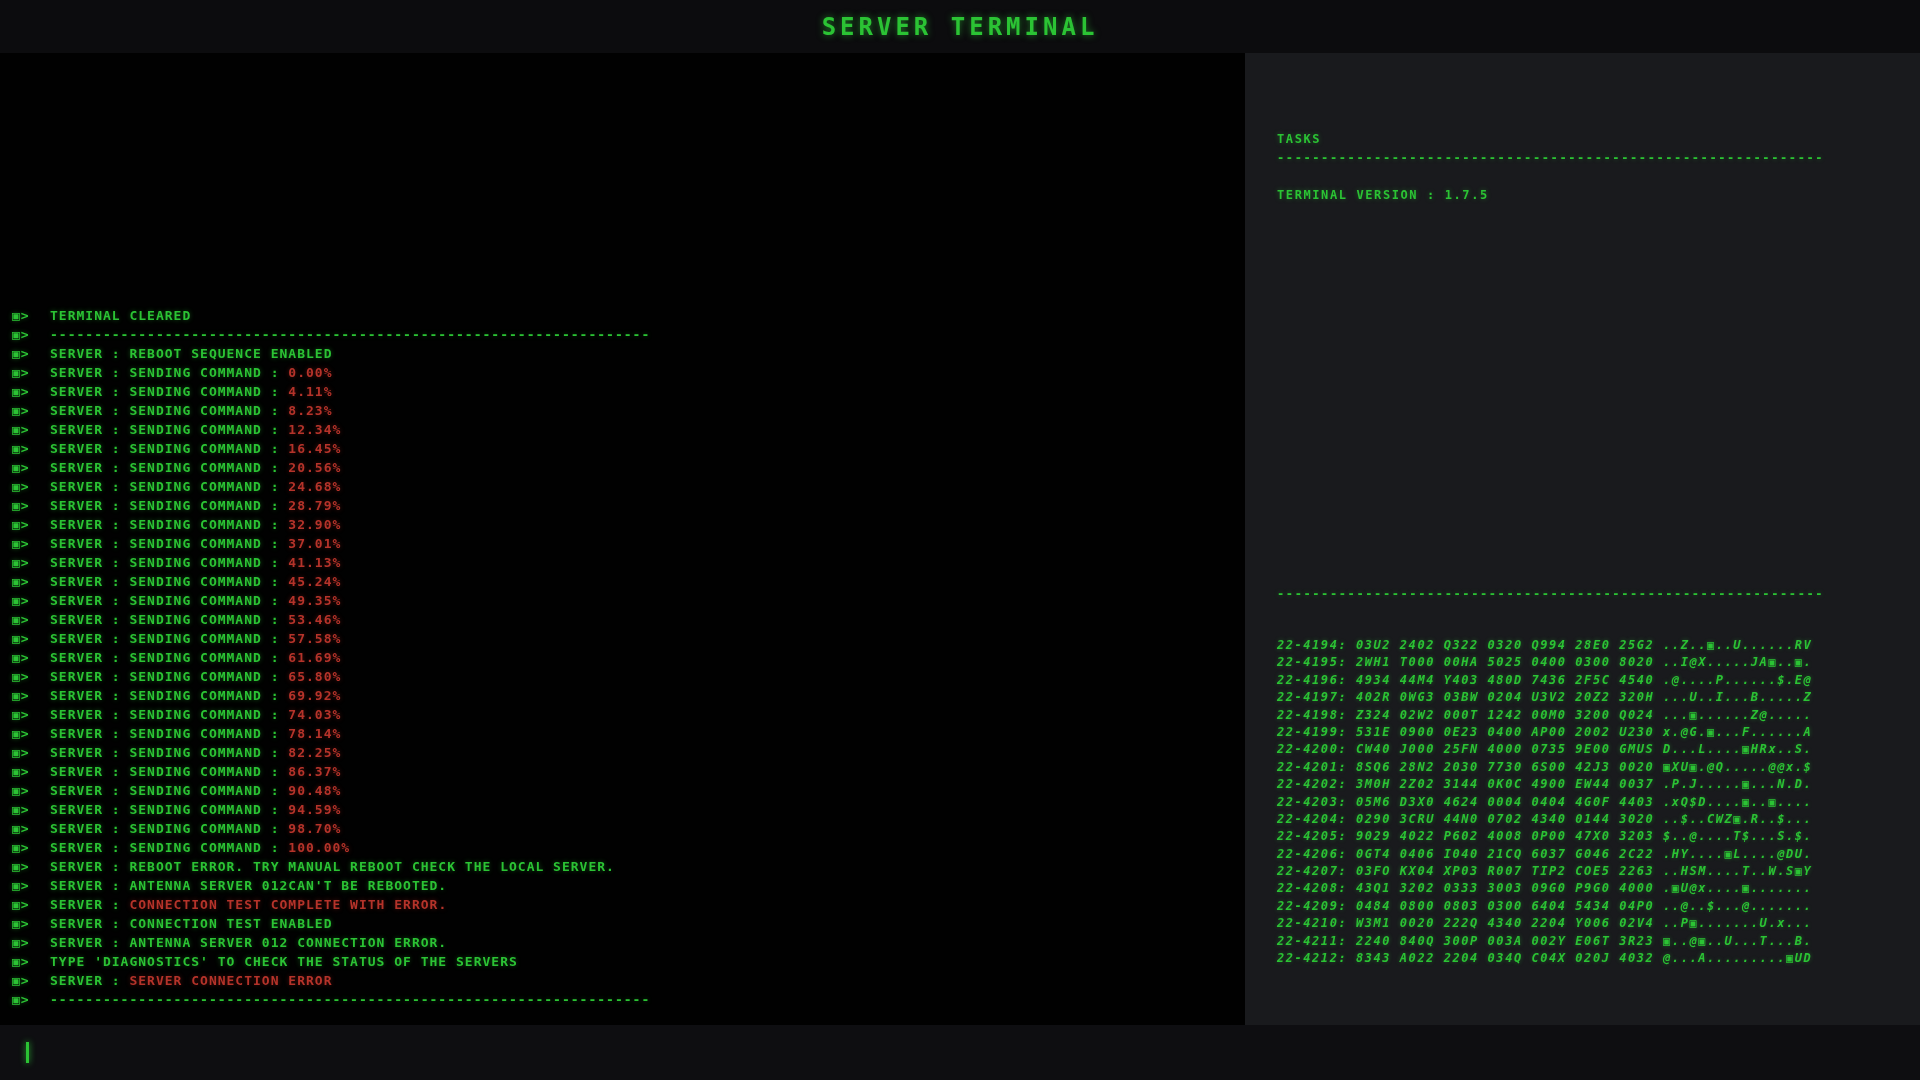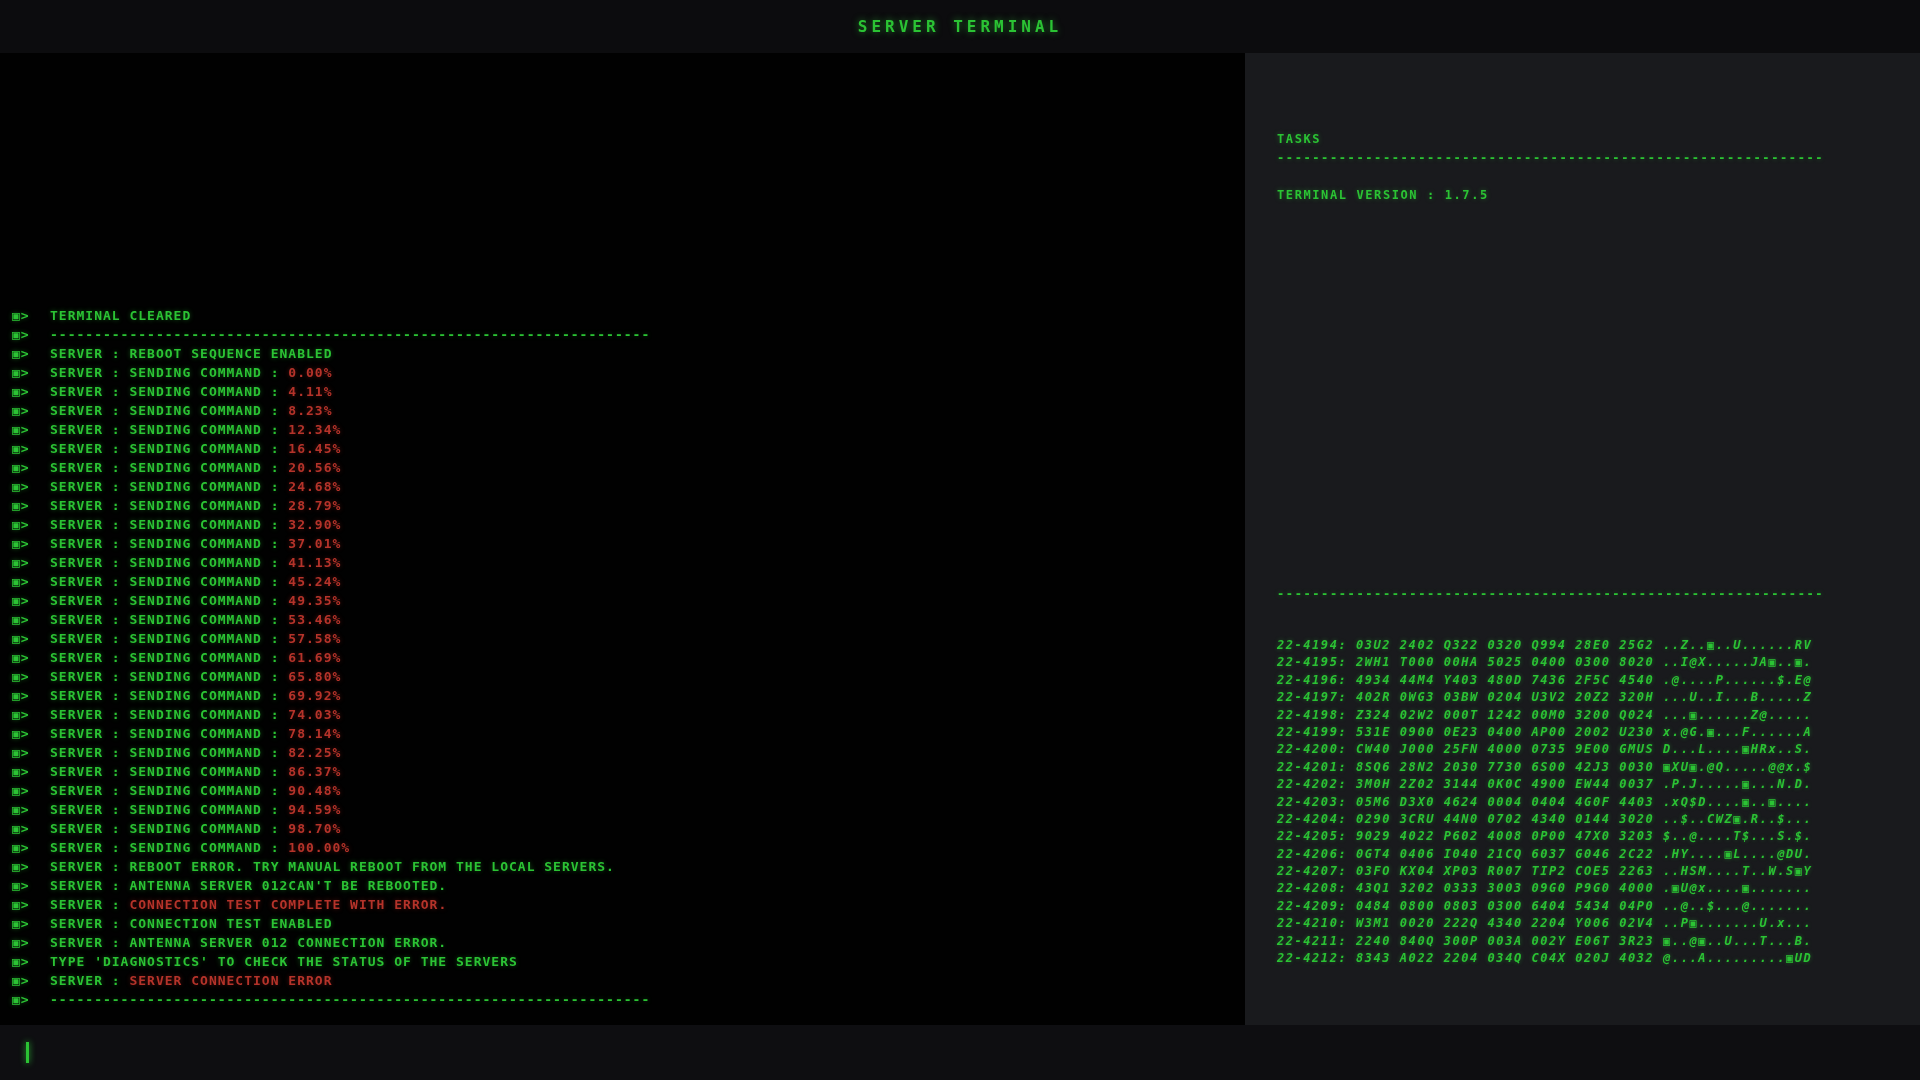--- a/index.html
+++ b/index.html
@@ -10,21 +10,21 @@
     -webkit-font-smoothing:none;
   }
   .screen { width:1920px; height:1080px; display:flex; flex-direction:column; background:#0e0e11; }
 
   
   .topbar {
     height:53px; flex:0 0 53px; background:#0c0c0e;
     display:flex; align-items:center; justify-content:center;
   }
   .title {
-    color:var(--green); font-size:16px; letter-spacing:4px;
+    color:var(--green); font-size:24px; letter-spacing:4px;
     text-shadow:0 0 7px rgba(50,220,60,.55);
   }
 
   
   .main { flex:0 0 972px; height:972px; display:flex; }
 
   .terminal {
     flex:0 0 1245px; width:1245px; background:#010101; position:relative; overflow:hidden;
   }
   .terminal-content { position:absolute; left:12px; bottom:16px; }
@@ -92,21 +92,21 @@
           <div class="tline"><span class="prompt">▣&gt;</span><span class="seg-green">SERVER : SENDING COMMAND : </span><span class="seg-red">65.80%</span></div>
           <div class="tline"><span class="prompt">▣&gt;</span><span class="seg-green">SERVER : SENDING COMMAND : </span><span class="seg-red">69.92%</span></div>
           <div class="tline"><span class="prompt">▣&gt;</span><span class="seg-green">SERVER : SENDING COMMAND : </span><span class="seg-red">74.03%</span></div>
           <div class="tline"><span class="prompt">▣&gt;</span><span class="seg-green">SERVER : SENDING COMMAND : </span><span class="seg-red">78.14%</span></div>
           <div class="tline"><span class="prompt">▣&gt;</span><span class="seg-green">SERVER : SENDING COMMAND : </span><span class="seg-red">82.25%</span></div>
           <div class="tline"><span class="prompt">▣&gt;</span><span class="seg-green">SERVER : SENDING COMMAND : </span><span class="seg-red">86.37%</span></div>
           <div class="tline"><span class="prompt">▣&gt;</span><span class="seg-green">SERVER : SENDING COMMAND : </span><span class="seg-red">90.48%</span></div>
           <div class="tline"><span class="prompt">▣&gt;</span><span class="seg-green">SERVER : SENDING COMMAND : </span><span class="seg-red">94.59%</span></div>
           <div class="tline"><span class="prompt">▣&gt;</span><span class="seg-green">SERVER : SENDING COMMAND : </span><span class="seg-red">98.70%</span></div>
           <div class="tline"><span class="prompt">▣&gt;</span><span class="seg-green">SERVER : SENDING COMMAND : </span><span class="seg-red">100.00%</span></div>
-          <div class="tline"><span class="prompt">▣&gt;</span><span class="seg-green">SERVER : REBOOT ERROR. TRY MANUAL REBOOT FROM THE LOCAL SERVERS.</span></div>
+          <div class="tline"><span class="prompt">▣&gt;</span><span class="seg-green">SERVER : REBOOT ERROR. TRY MANUAL REBOOT CHECK THE LOCAL SERVER.</span></div>
           <div class="tline"><span class="prompt">▣&gt;</span><span class="seg-green">SERVER : ANTENNA SERVER 012CAN'T BE REBOOTED.</span></div>
           <div class="tline"><span class="prompt">▣&gt;</span><span class="seg-green">SERVER : </span><span class="seg-red">CONNECTION TEST COMPLETE WITH ERROR.</span></div>
           <div class="tline"><span class="prompt">▣&gt;</span><span class="seg-green">SERVER : CONNECTION TEST ENABLED</span></div>
           <div class="tline"><span class="prompt">▣&gt;</span><span class="seg-green">SERVER : ANTENNA SERVER 012 CONNECTION ERROR.</span></div>
           <div class="tline"><span class="prompt">▣&gt;</span><span class="seg-green">TYPE 'DIAGNOSTICS' TO CHECK THE STATUS OF THE SERVERS</span></div>
           <div class="tline"><span class="prompt">▣&gt;</span><span class="seg-green">SERVER : </span><span class="seg-red">SERVER CONNECTION ERROR</span></div>
           <div class="tline"><span class="prompt">▣&gt;</span><span class="seg-green">--------------------------------------------------------------------</span></div>
         </div>
     </div>
 
@@ -117,21 +117,21 @@
       <div class="spacer"></div>
       <div class="side-text sep">--------------------------------------------------------------</div>
       <div class="hexdump" id="hexdump">
           <div class="hexrow">22-4194: 03U2 2402 Q322 0320 Q994 28E0 25G2 ..Z..▣..U......RV</div>
           <div class="hexrow">22-4195: 2WH1 T000 00HA 5025 0400 0300 8020 ..I@X.....JA▣..▣.</div>
           <div class="hexrow">22-4196: 4934 44M4 Y403 480D 7436 2F5C 4540 .@....P......$.E@</div>
           <div class="hexrow">22-4197: 402R 0WG3 03BW 0204 U3V2 20Z2 320H ...U..I...B.....Z</div>
           <div class="hexrow">22-4198: Z324 02W2 000T 1242 00M0 3200 Q024 ...▣......Z@.....</div>
           <div class="hexrow">22-4199: 531E 0900 0E23 0400 AP00 2002 U230 x.@G.▣...F......A</div>
           <div class="hexrow">22-4200: CW40 J000 25FN 4000 0735 9E00 GMUS D...L....▣HRx..S.</div>
-          <div class="hexrow">22-4201: 8SQ6 28N2 2030 7730 6S00 42J3 0030 ▣XU▣.@Q.....@@x.$</div>
+          <div class="hexrow">22-4201: 8SQ6 28N2 2030 7730 6S00 42J3 0020 ▣XU▣.@Q.....@@x.$</div>
           <div class="hexrow">22-4202: 3M0H 2Z02 3144 0K0C 4900 EW44 0037 .P.J.....▣...N.D.</div>
           <div class="hexrow">22-4203: 05M6 D3X0 4624 0004 0404 4G0F 4403 .xQ$D....▣..▣....</div>
           <div class="hexrow">22-4204: 0290 3CRU 44N0 0702 4340 0144 3020 ..$..CWZ▣.R..$...</div>
           <div class="hexrow">22-4205: 9029 4022 P602 4008 0P00 47X0 3203 $..@....T$...S.$.</div>
           <div class="hexrow">22-4206: 0GT4 0406 I040 21CQ 6037 G046 2C22 .HY....▣L....@DU.</div>
           <div class="hexrow">22-4207: 03FO KX04 XP03 R007 TIP2 COE5 2263 ..HSM....T..W.S▣Y</div>
           <div class="hexrow">22-4208: 43Q1 3202 0333 3003 09G0 P9G0 4000 .▣U@x....▣.......</div>
           <div class="hexrow">22-4209: 0484 0800 0803 0300 6404 5434 04P0 ..@..$...@.......</div>
           <div class="hexrow">22-4210: W3M1 0020 222Q 4340 2204 Y006 02V4 ..P▣.......U.x...</div>
           <div class="hexrow">22-4211: 2240 840Q 300P 003A 002Y E06T 3R23 ▣..@▣..U...T...B.</div>

